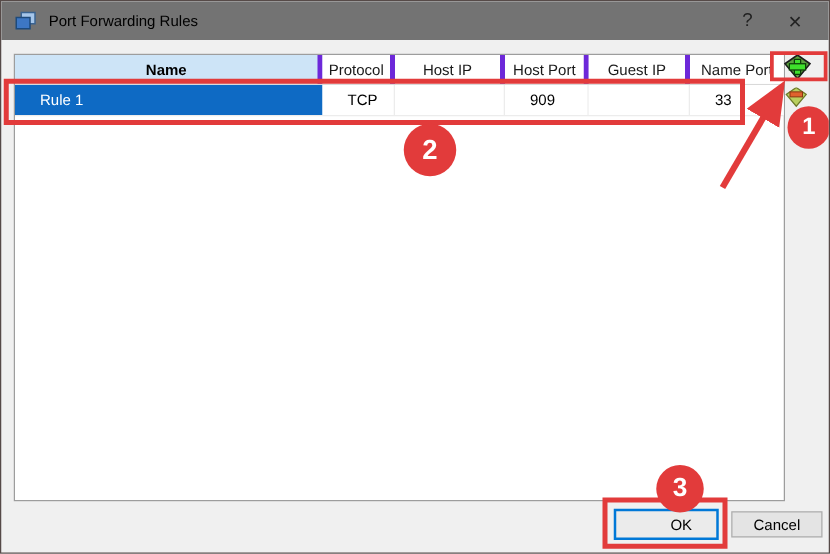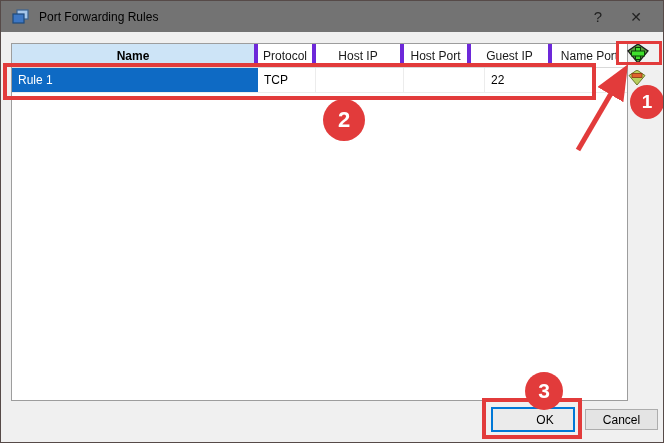--- a/index.html
+++ b/index.html
@@ -30,21 +30,21 @@
   }
   .thead{display:flex;height:24px;border-bottom:1px solid #d9d9d9;}
   .th{
     display:flex;align-items:center;justify-content:center;
     border-right:4px solid #6d28d9;color:#1a1a1a;background:#fff;
   }
   .th.name{background:#cde4f7;font-weight:bold;color:#000;}
   .th:last-child{border-right:none;}
   .trow{display:flex;height:25px;border-bottom:1px solid #ececec;}
   .td{
-    display:flex;align-items:center;padding-left:6px;
+    display:flex;align-items:center;padding-left:20px;
     border-right:1px solid #ececec;color:#000;background:#fff;
   }
   .td.sel{background:#0e6ac4;color:#fff;border-right:none;}
   .c0{width:246px;} .c1{width:58px;} .c2{width:88px;}
   .c3{width:67px;} .c4{width:81px;} .c5{width:75px;border-right:none;}
   
   .side-icon{position:absolute;}
   .icon-add{left:626px;top:43px;width:22px;height:20px;}
   .icon-remove{left:627px;top:69px;width:18px;height:16px;}
   
@@ -94,22 +94,23 @@
       <div class="th c1">Protocol</div>
       <div class="th c2">Host IP</div>
       <div class="th c3">Host Port</div>
       <div class="th c4">Guest IP</div>
       <div class="th c5">Name Port</div>
     </div>
     <div class="trow">
       <div class="td sel c0">Rule 1</div>
       <div class="td c1">TCP</div>
       <div class="td c2"></div>
+      <div class="td c3">909</div>
       <div class="td c4"></div>
-      <div class="td c5">22</div>
+      <div class="td c5">33</div>
     </div>
   </div>
 
   <span class="side-icon icon-add">
     <svg width="22" height="20" viewBox="0 0 22 20">
       <polygon points="11,0 21,7 11,19 1,7" fill="#5aa33e" stroke="#1d1d1d" stroke-width="1.3"></polygon>
       <rect x="8.5" y="3.5" width="5" height="12" fill="#3fe02c" stroke="#0c3d08" stroke-width="1"></rect>
       <rect x="4.5" y="7" width="13" height="5" fill="#3fe02c" stroke="#0c3d08" stroke-width="1"></rect>
     </svg>
   </span>

